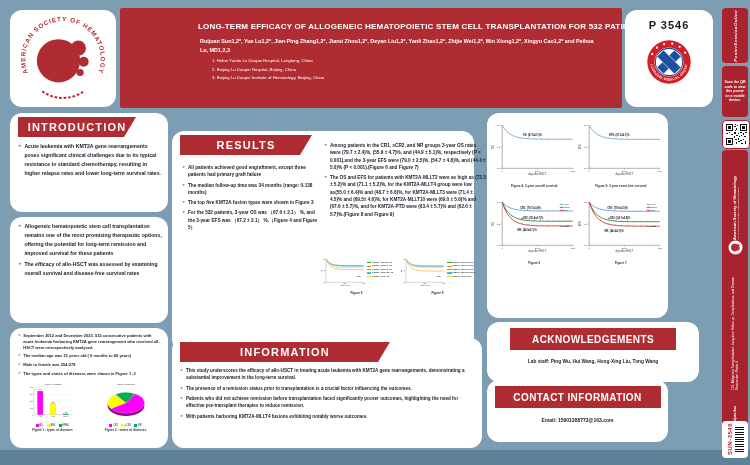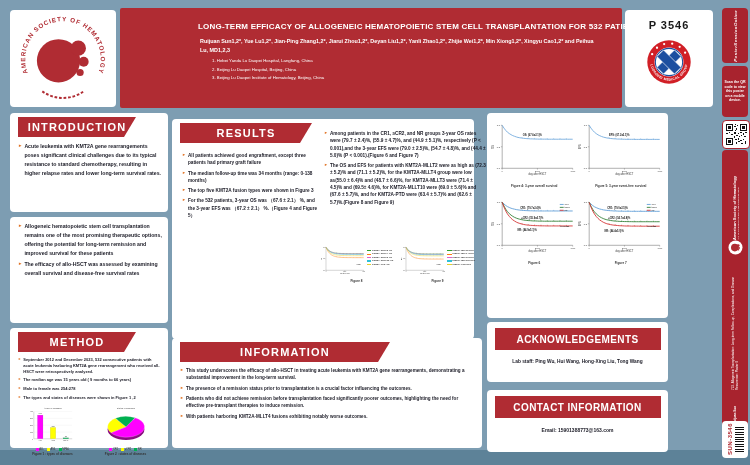--- a/index.html
+++ b/index.html
@@ -1,17 +1,17 @@
 <!DOCTYPE html>
 <html><head>
 <meta charset="utf-8">
 <style>
   html,body{margin:0;padding:0;}
   .page{position:relative;width:750px;height:465px;background:#7d9db2;font-family:"Liberation Sans",sans-serif;overflow:hidden;}
-  .box{position:absolute;background:#ffffff;border-radius:4px;}
+  .box{position:absolute;background:#ffffff;border-radius:12px;}
   svg{font-family:"Liberation Sans",sans-serif;display:block;}
   .bottom-strip{position:absolute;left:0;top:450px;width:750px;height:15px;background:#5d8298;}
 
   
   .ash-box{left:10px;top:10px;width:106px;height:97px;display:flex;align-items:center;justify-content:center;}
   .title-box{left:120px;top:8px;width:502px;height:100px;background:#b02c33;border-radius:2px;color:#fff;position:absolute;}
   .title-line{font-size:8px;font-weight:bold;white-space:nowrap;padding-left:78px;letter-spacing:.2px;}
   .title-line1{padding-top:14px;}
   .title-line2{padding-top:9px;}
   .authors{font-size:5.4px;font-weight:bold;padding:6px 28px 0 80px;line-height:1.7;}
@@ -44,25 +44,25 @@
   .bullet{display:flex;margin-bottom:3px;}
   .marker{color:#e07020;margin-right:2px;flex:none;font-size:.85em;}
   .fs52{font-size:5.2px;line-height:1.7;}
   .fs42{font-size:4px;line-height:1.45;}
   .fs47{font-size:4.7px;line-height:1.55;}
   .fs46{font-size:4.6px;line-height:1.6;}
 
   .intro-box{left:10px;top:113px;width:158px;height:99px;}
   .aim-box{left:10px;top:217px;width:158px;height:106px;}
   .method-box{left:10px;top:328px;width:158px;height:120px;}
-  .results-box{left:172px;top:119px;width:302px;height:220px;}
+  .results-box{left:172px;top:131px;width:302px;height:220px;}
   .conclusions-box{left:172px;top:338px;width:310px;height:110px;}
   .figs-box{left:487px;top:113px;width:181px;height:205px;}
-  .ack-box{left:487px;top:322px;width:181px;height:60px;}
-  .contact-box{left:487px;top:390px;width:181px;height:62px;}
+  .ack-box{left:487px;top:322px;width:212px;height:60px;}
+  .contact-box{left:487px;top:380px;width:181px;height:62px;}
 
   .res-col1{position:absolute;left:2px;top:28px;width:138px;}
   .res-col2{position:absolute;left:144px;top:6px;width:162px;}
   .results-figs{position:absolute;left:144px;top:126px;width:162px;display:flex;justify-content:space-between;}
 
   .ack-text{font-size:4.8px;font-weight:bold;color:#1b1b26;text-align:center;margin-top:9px;padding:0 8px;}
   .contact-text{font-size:5px;font-weight:bold;color:#1b1b26;text-align:center;margin-top:9px;}
 
   
   .method-figs{display:flex;gap:4px;padding:2px 8px 0 8px;}
@@ -189,21 +189,20 @@
           <span>Allogeneic hematopoietic stem cell transplantation remains one of the most promising therapeutic options, offering the potential for long-term remission and improved survival for these patients</span>
         </div>
         <div class="bullet">
           <span class="marker">►</span>
           <span>The efficacy of allo-HSCT was assessed by examining overall survival  and disease-free survival rates</span>
         </div>
       </div>
   </div>
 
   <div class="box method-box">
-    <div class="hdr w118">METHOD</div>
     <div class="bullets fs42">
         <div class="bullet">
           <span class="marker">►</span>
           <span>September 2012 and December 2023, 532 consecutive patients with acute leukemia harboring KMT2A gene rearrangement who received all-HSCT  were retrospectively analyzed.</span>
         </div>
         <div class="bullet">
           <span class="marker">►</span>
           <span>The median age was 15 years old ( 9 months to 66 years)</span>
         </div>
         <div class="bullet">

